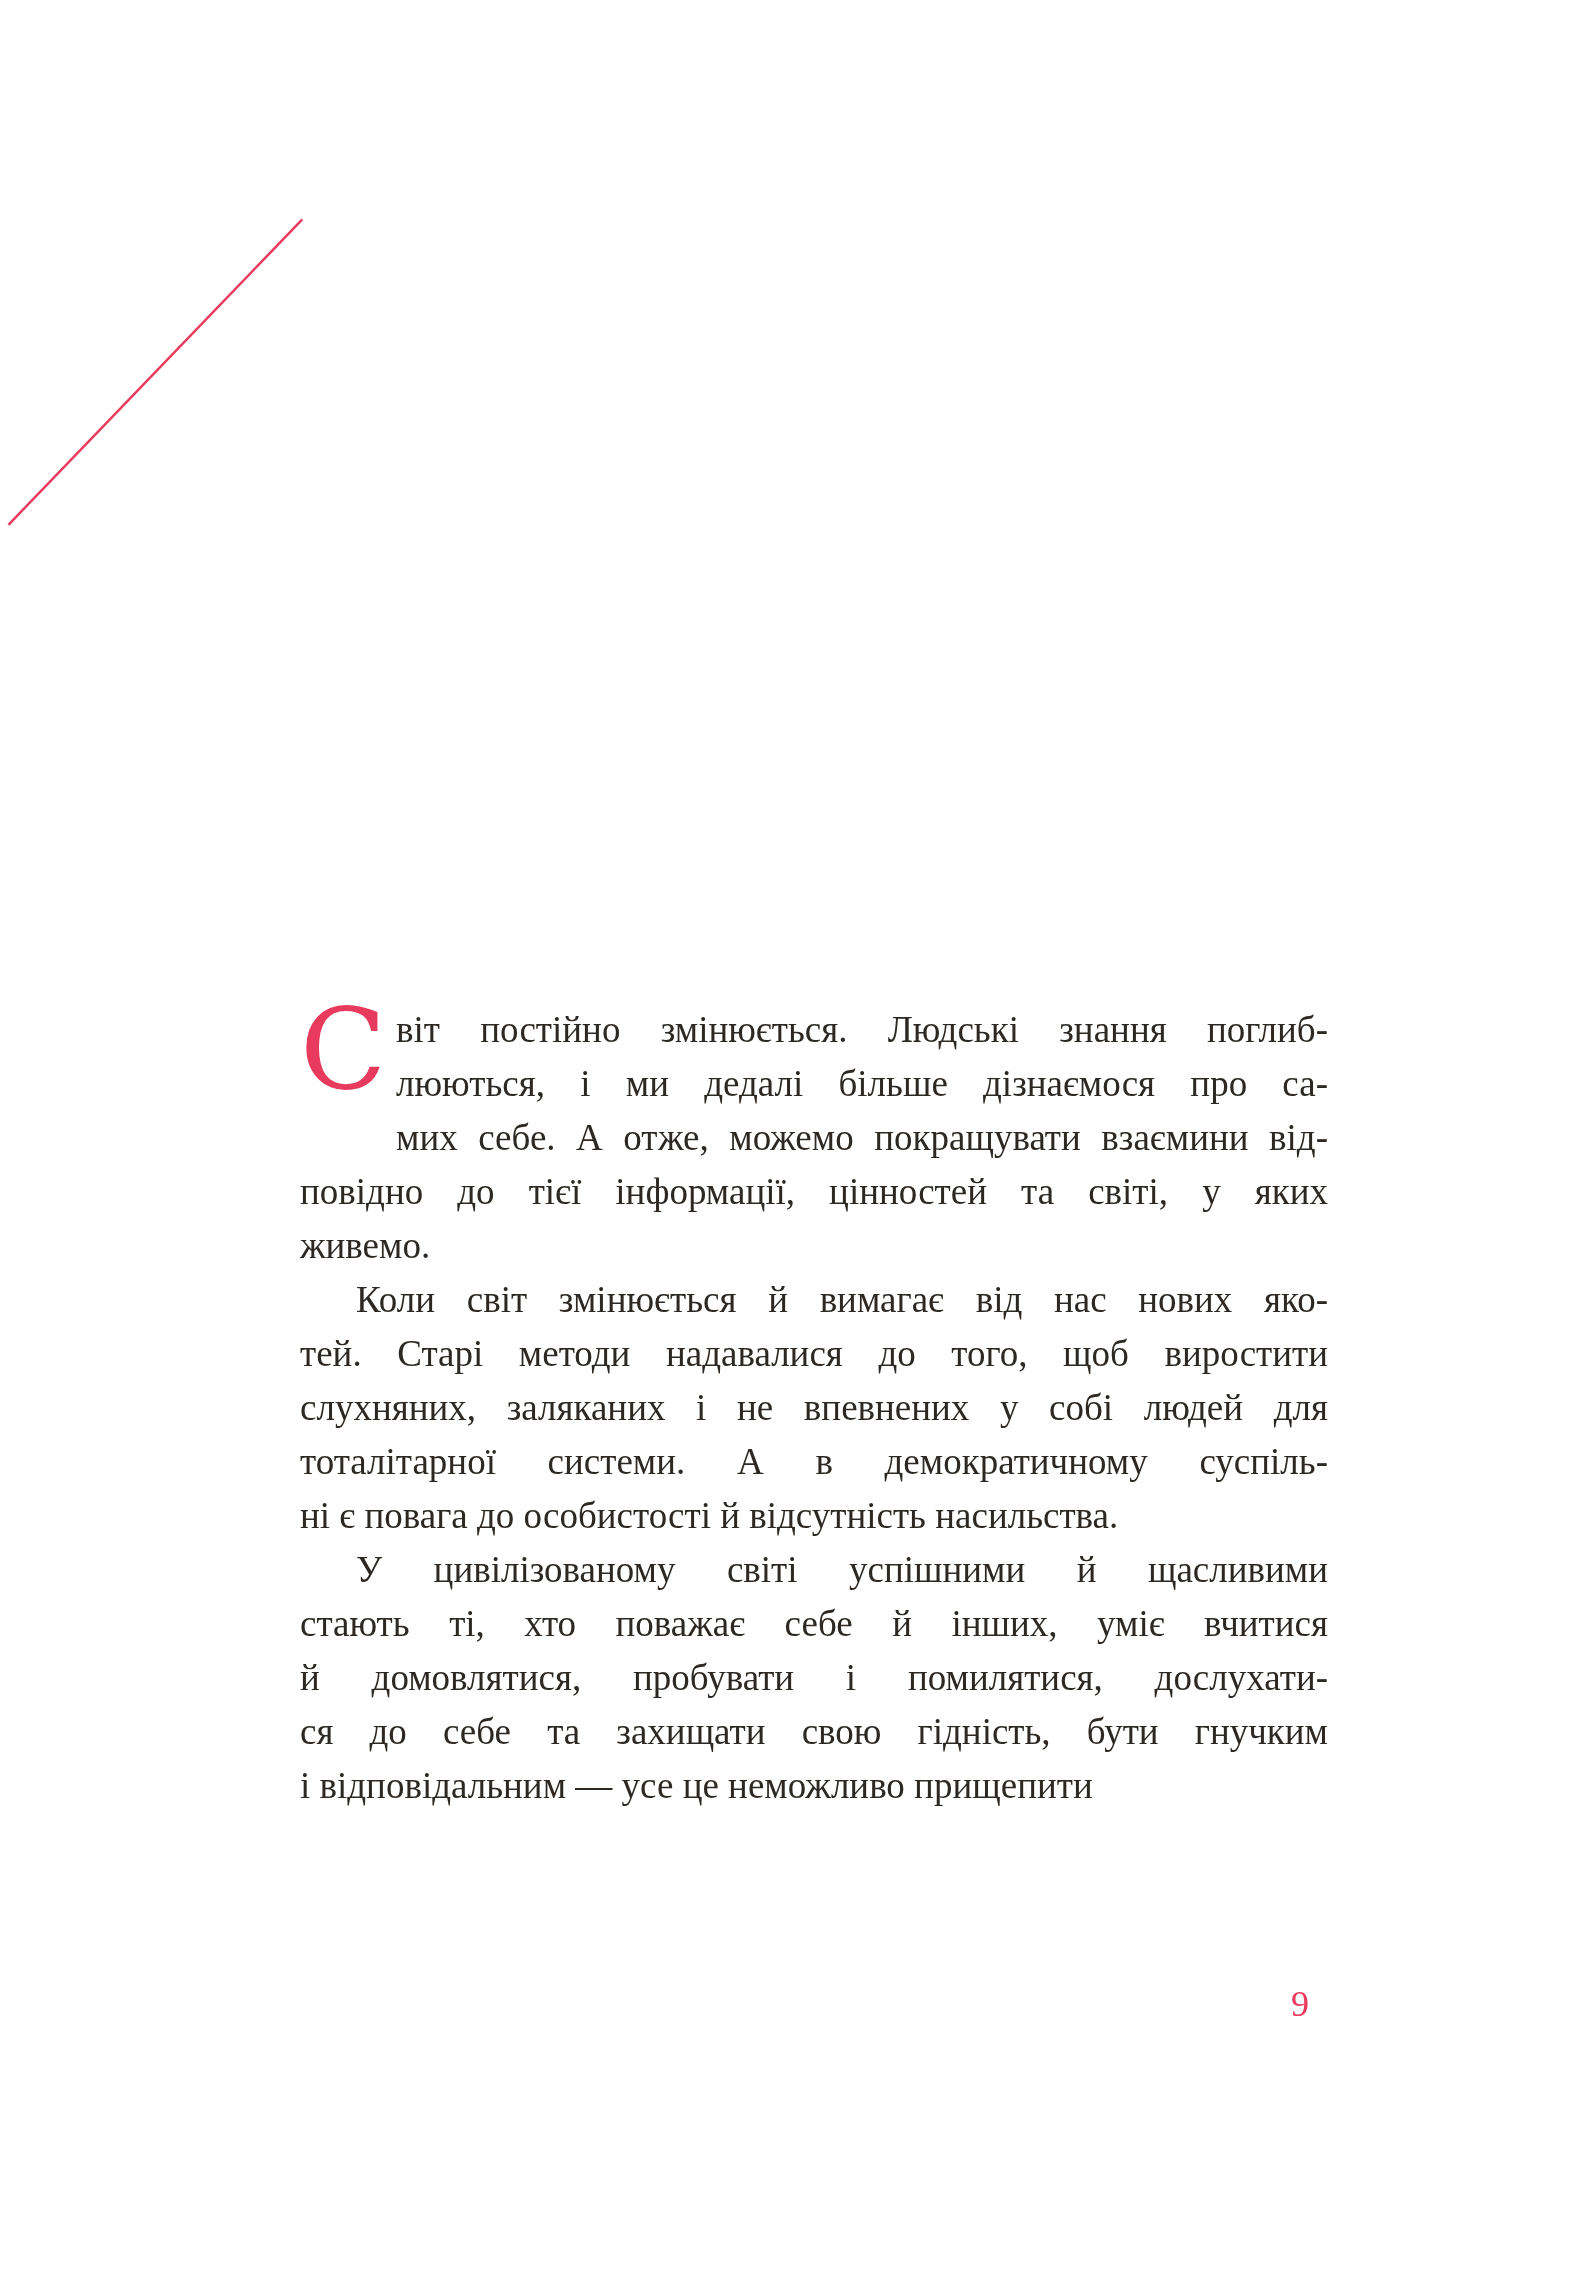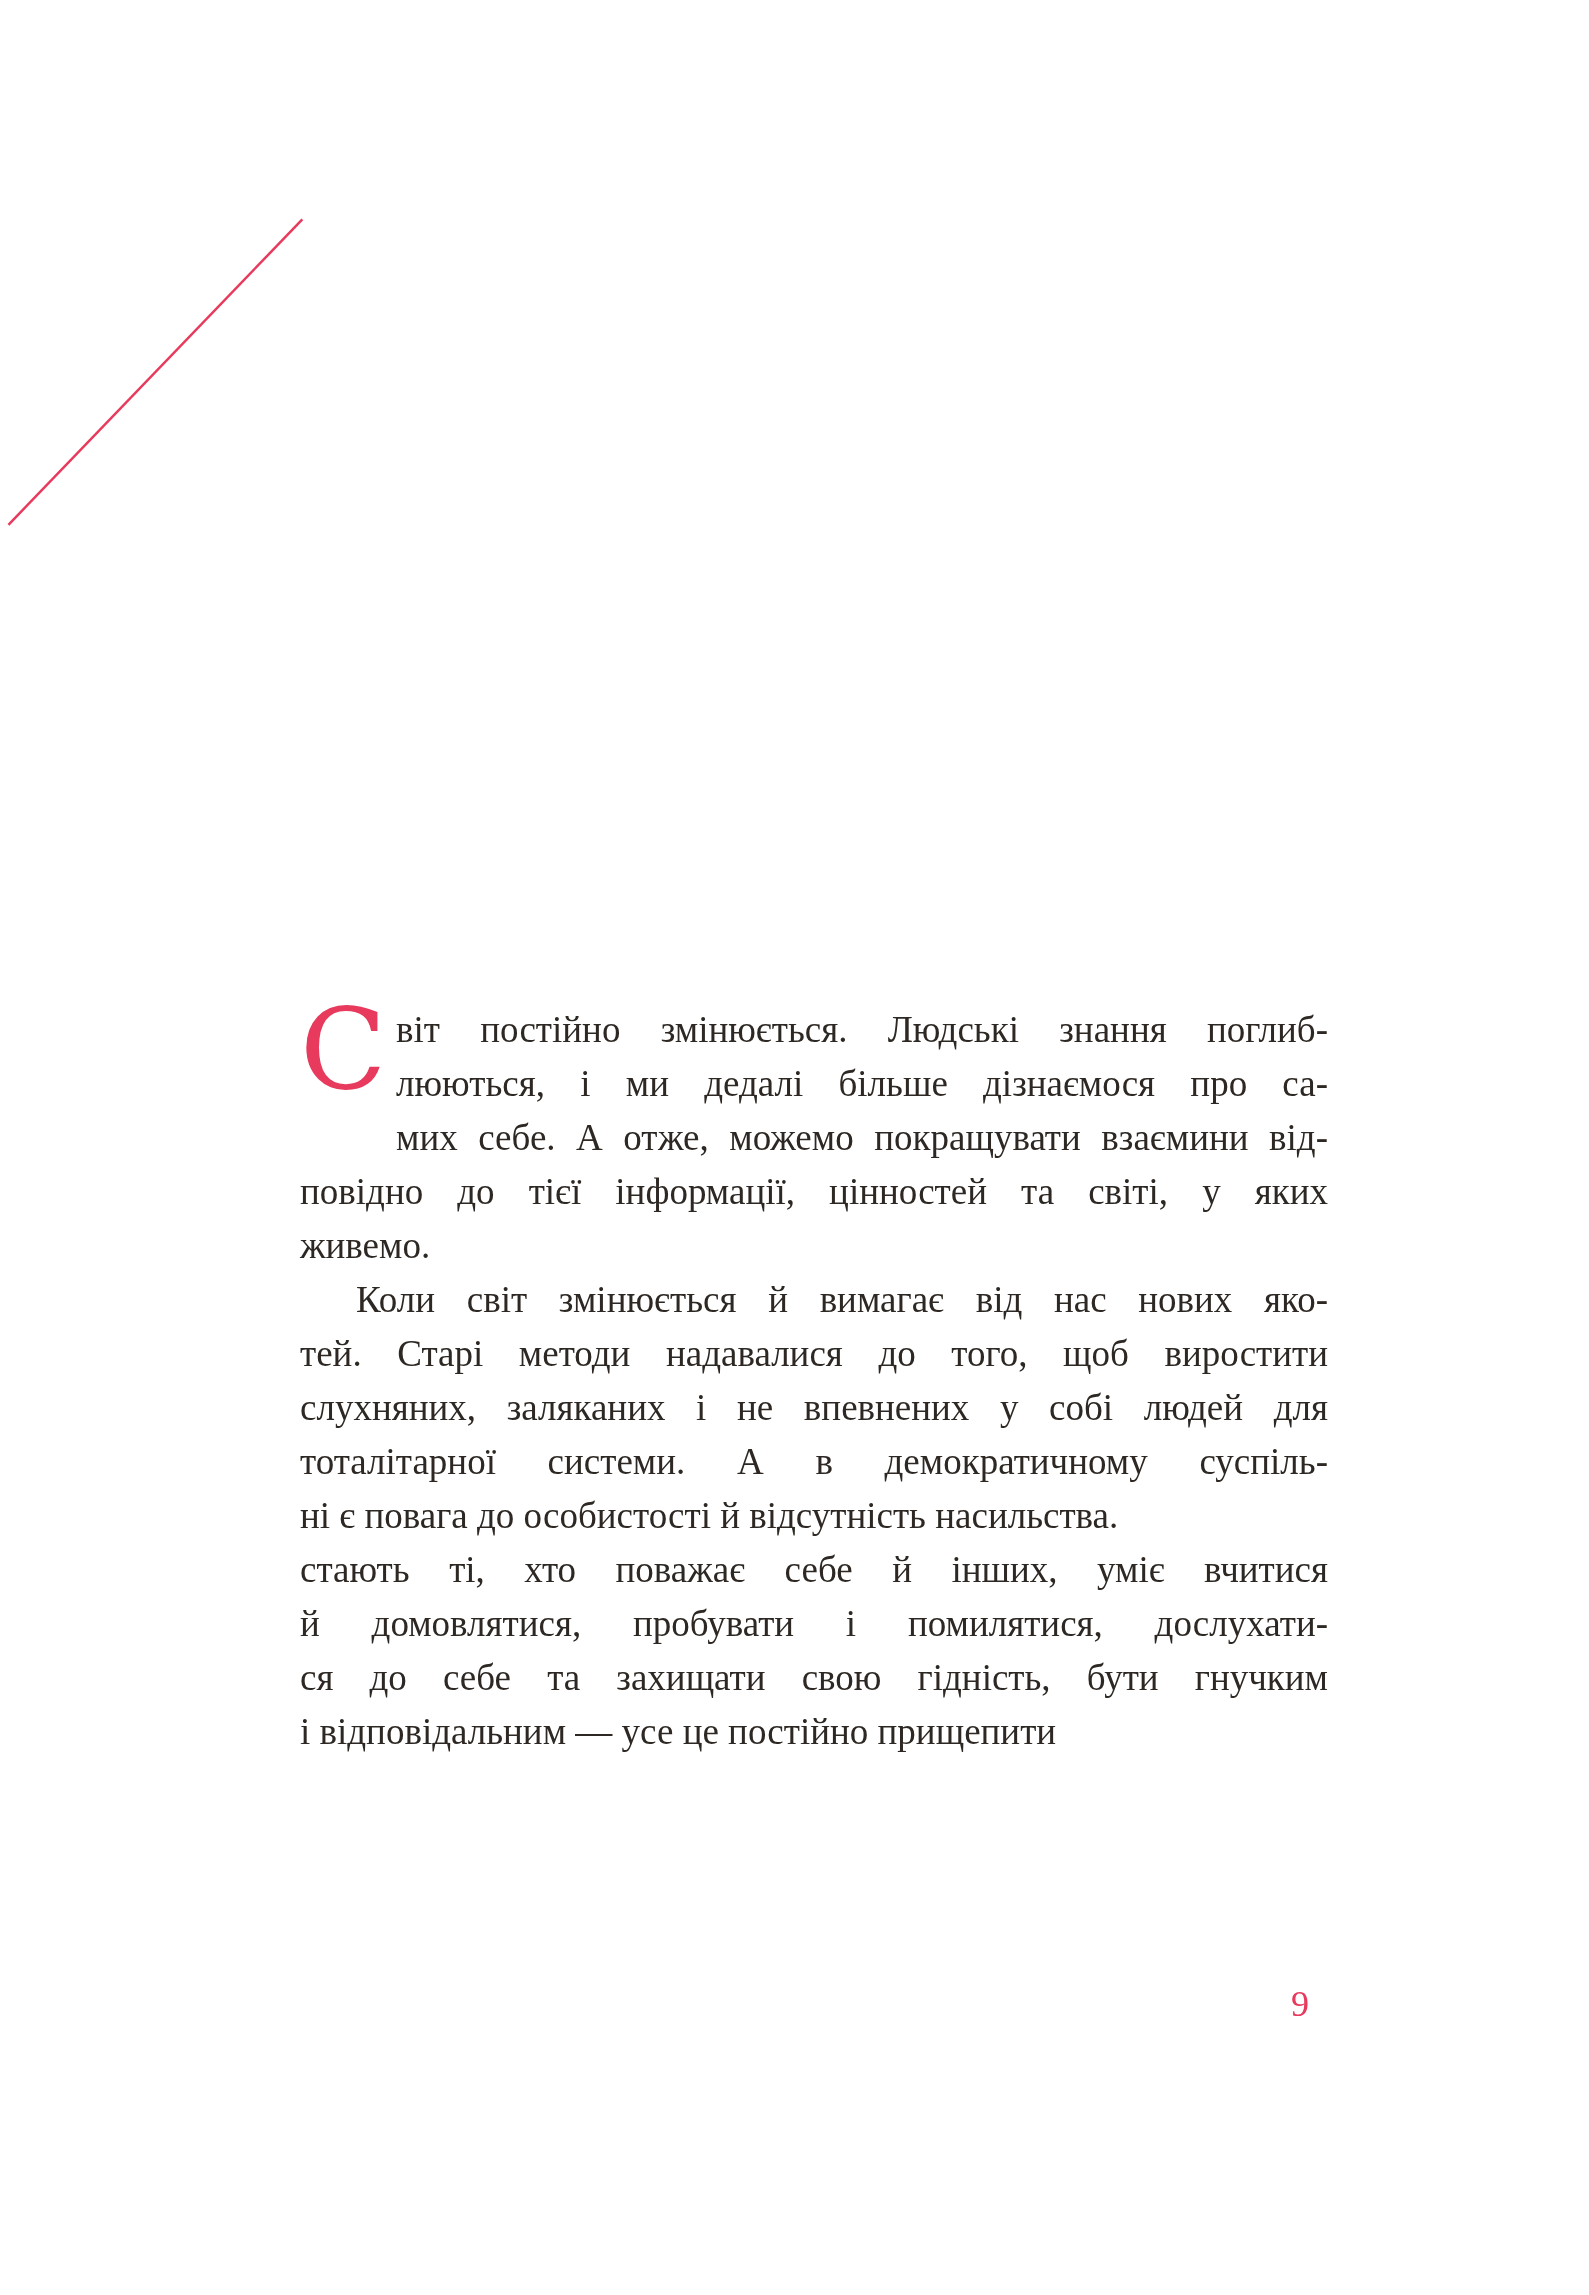--- a/index.html
+++ b/index.html
@@ -76,23 +76,24 @@
         <div class="line lastline">живемо.</div>
       </div>
       <div class="paragraph">
         <div class="line indent-first">Коли світ змінюється й вимагає від нас нових яко-</div>
         <div class="line">тей. Старі методи надавалися до того, щоб виростити</div>
         <div class="line">слухняних, заляканих і не впевнених у собі людей для</div>
         <div class="line">тоталітарної системи. А в демократичному суспіль-</div>
         <div class="line lastline">ні є повага до особистості й відсутність насильства.</div>
       </div>
       <div class="paragraph">
+        <div class="line indent-first">У цивілізованому світі успішними й щасливими</div>
         <div class="line">стають ті, хто поважає себе й інших, уміє вчитися</div>
         <div class="line">й домовлятися, пробувати і помилятися, дослухати-</div>
         <div class="line">ся до себе та захищати свою гідність, бути гнучким</div>
-        <div class="line lastline">і відповідальним — усе це постійно прищепити</div>
+        <div class="line lastline">і відповідальним — усе це неможливо прищепити</div>
       </div>
     </main>
 
   <div class="page-number">9</div>
 
 </div>
 
 
 </body></html>

